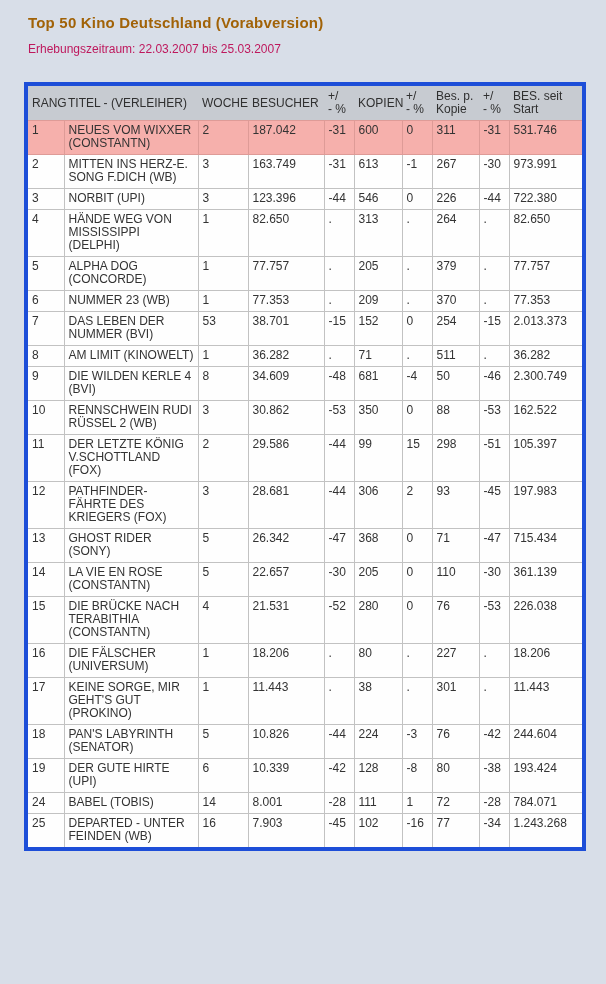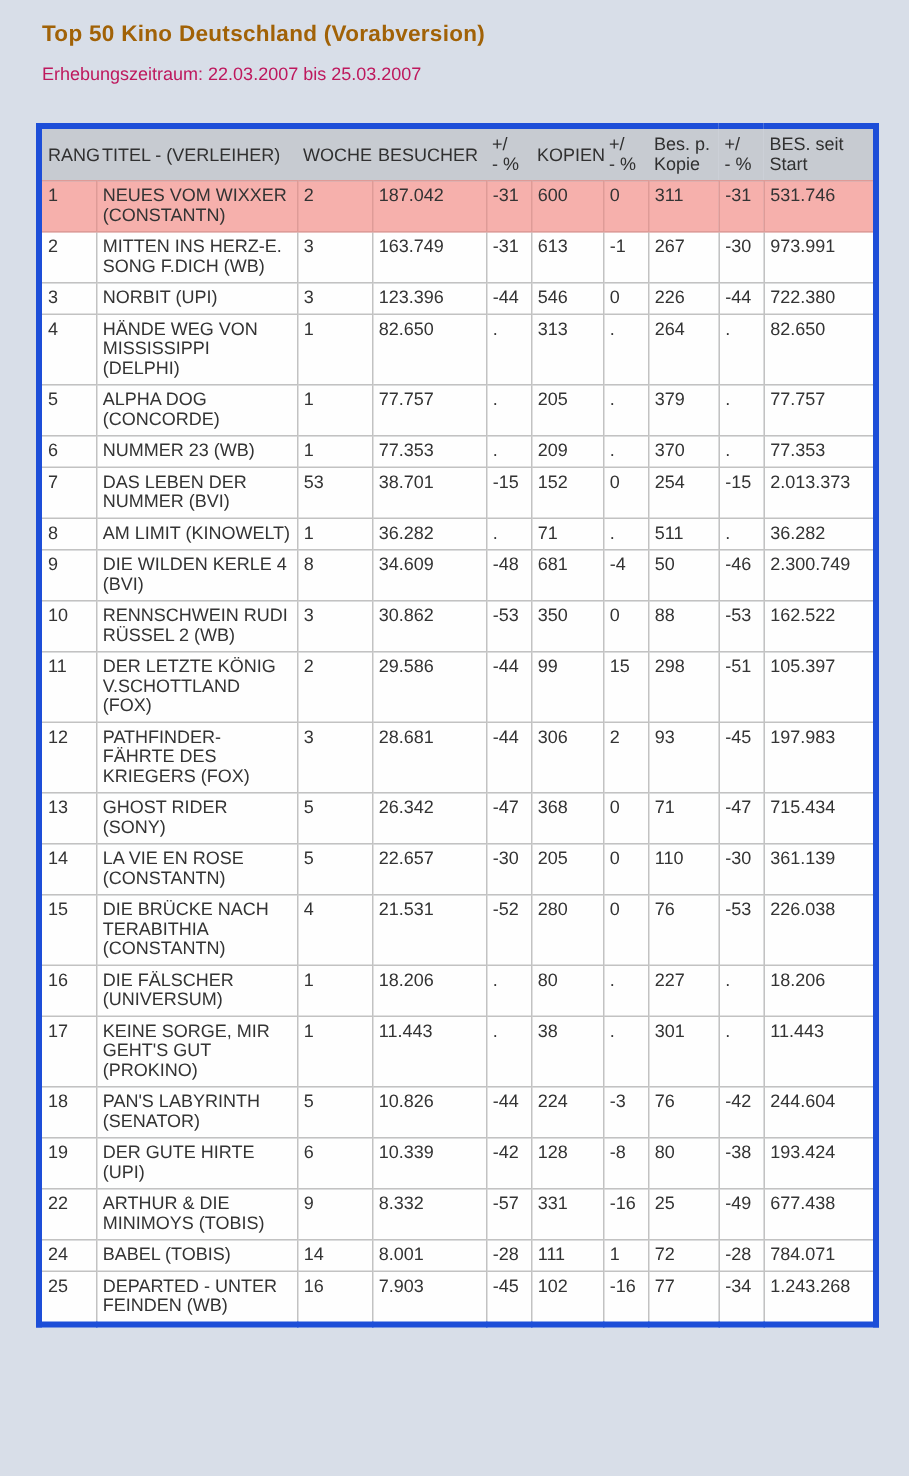--- a/index.html
+++ b/index.html
@@ -320,32 +320,20 @@
           <td>6</td>
           <td>10.339</td>
           <td>-42</td>
           <td>128</td>
           <td>-8</td>
           <td>80</td>
           <td>-38</td>
           <td>193.424</td>
         </tr>
         <tr>
-          <td>22</td>
-          <td>ARTHUR &amp; DIE MINIMOYS (TOBIS)</td>
-          <td>9</td>
-          <td>8.332</td>
-          <td>-57</td>
-          <td>331</td>
-          <td>-16</td>
-          <td>25</td>
-          <td>-49</td>
-          <td>677.438</td>
-        </tr>
-        <tr>
           <td>24</td>
           <td>BABEL (TOBIS)</td>
           <td>14</td>
           <td>8.001</td>
           <td>-28</td>
           <td>111</td>
           <td>1</td>
           <td>72</td>
           <td>-28</td>
           <td>784.071</td>

